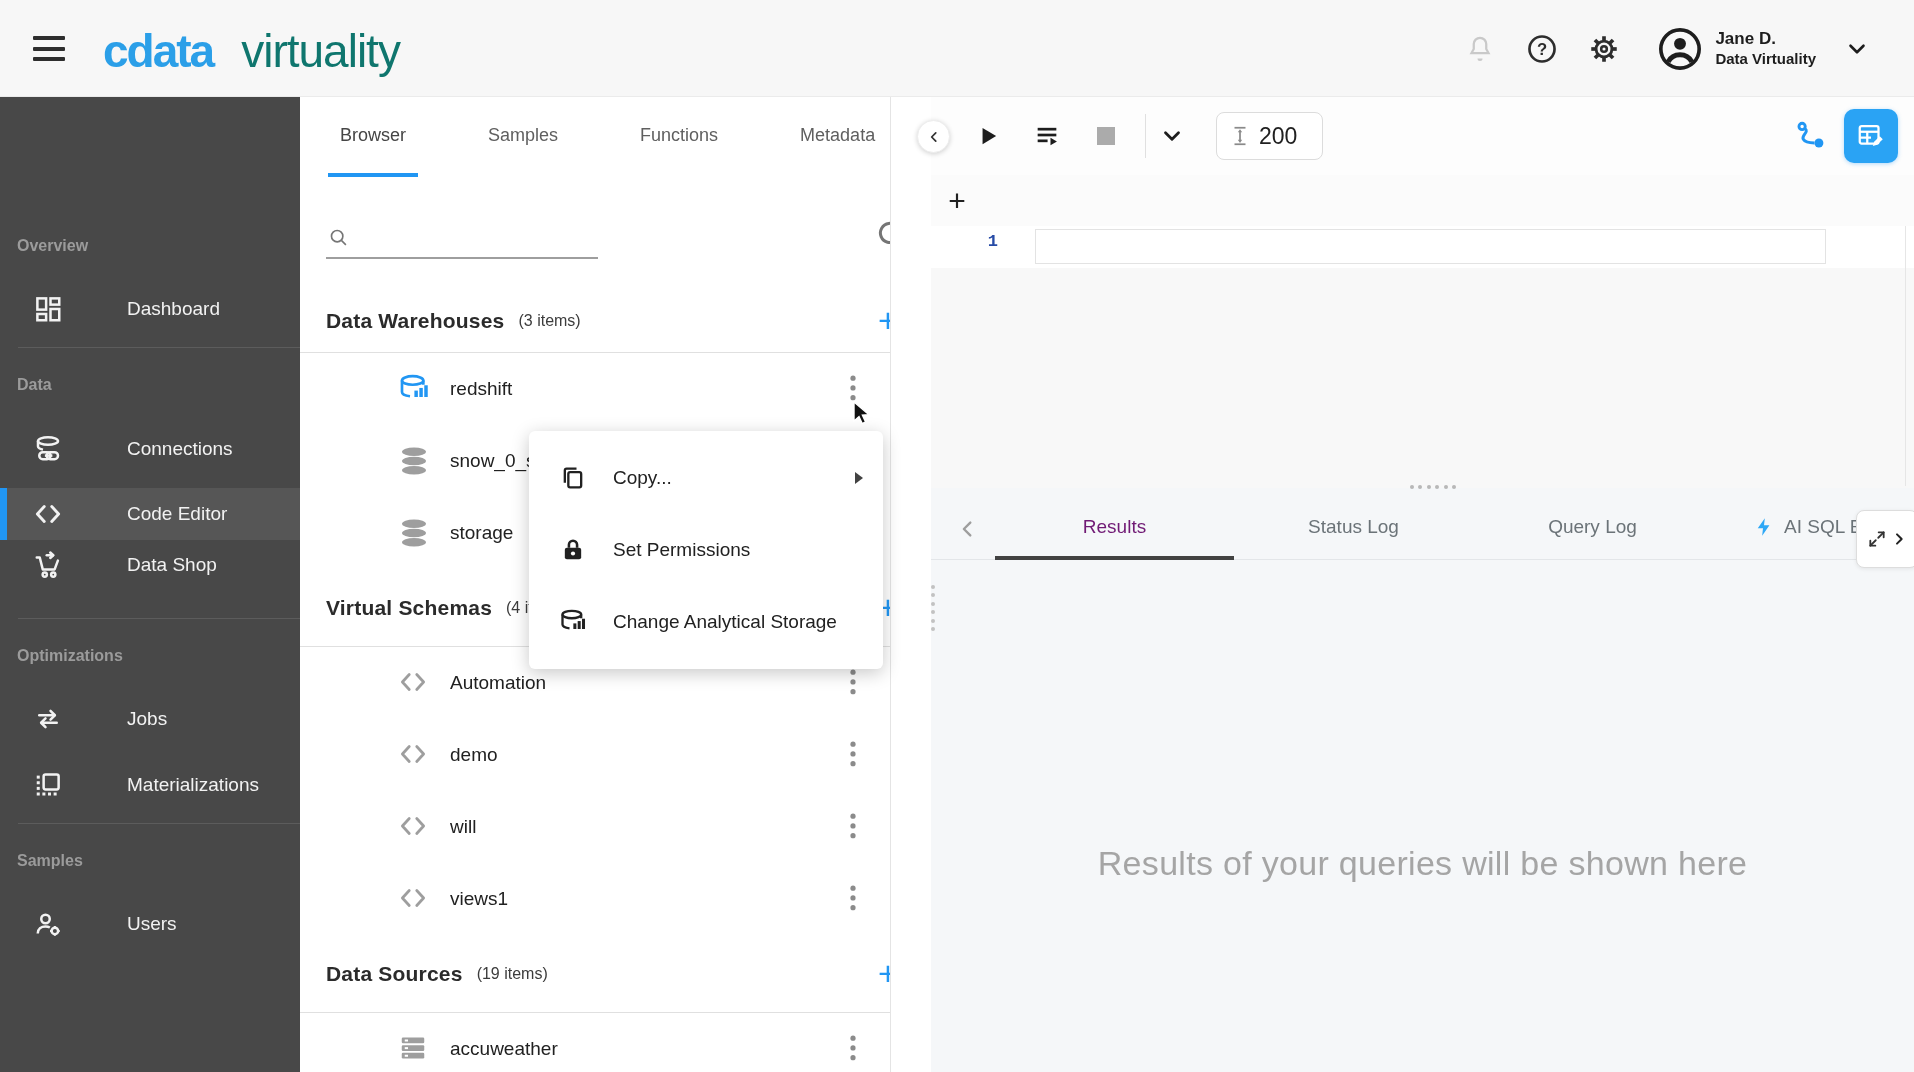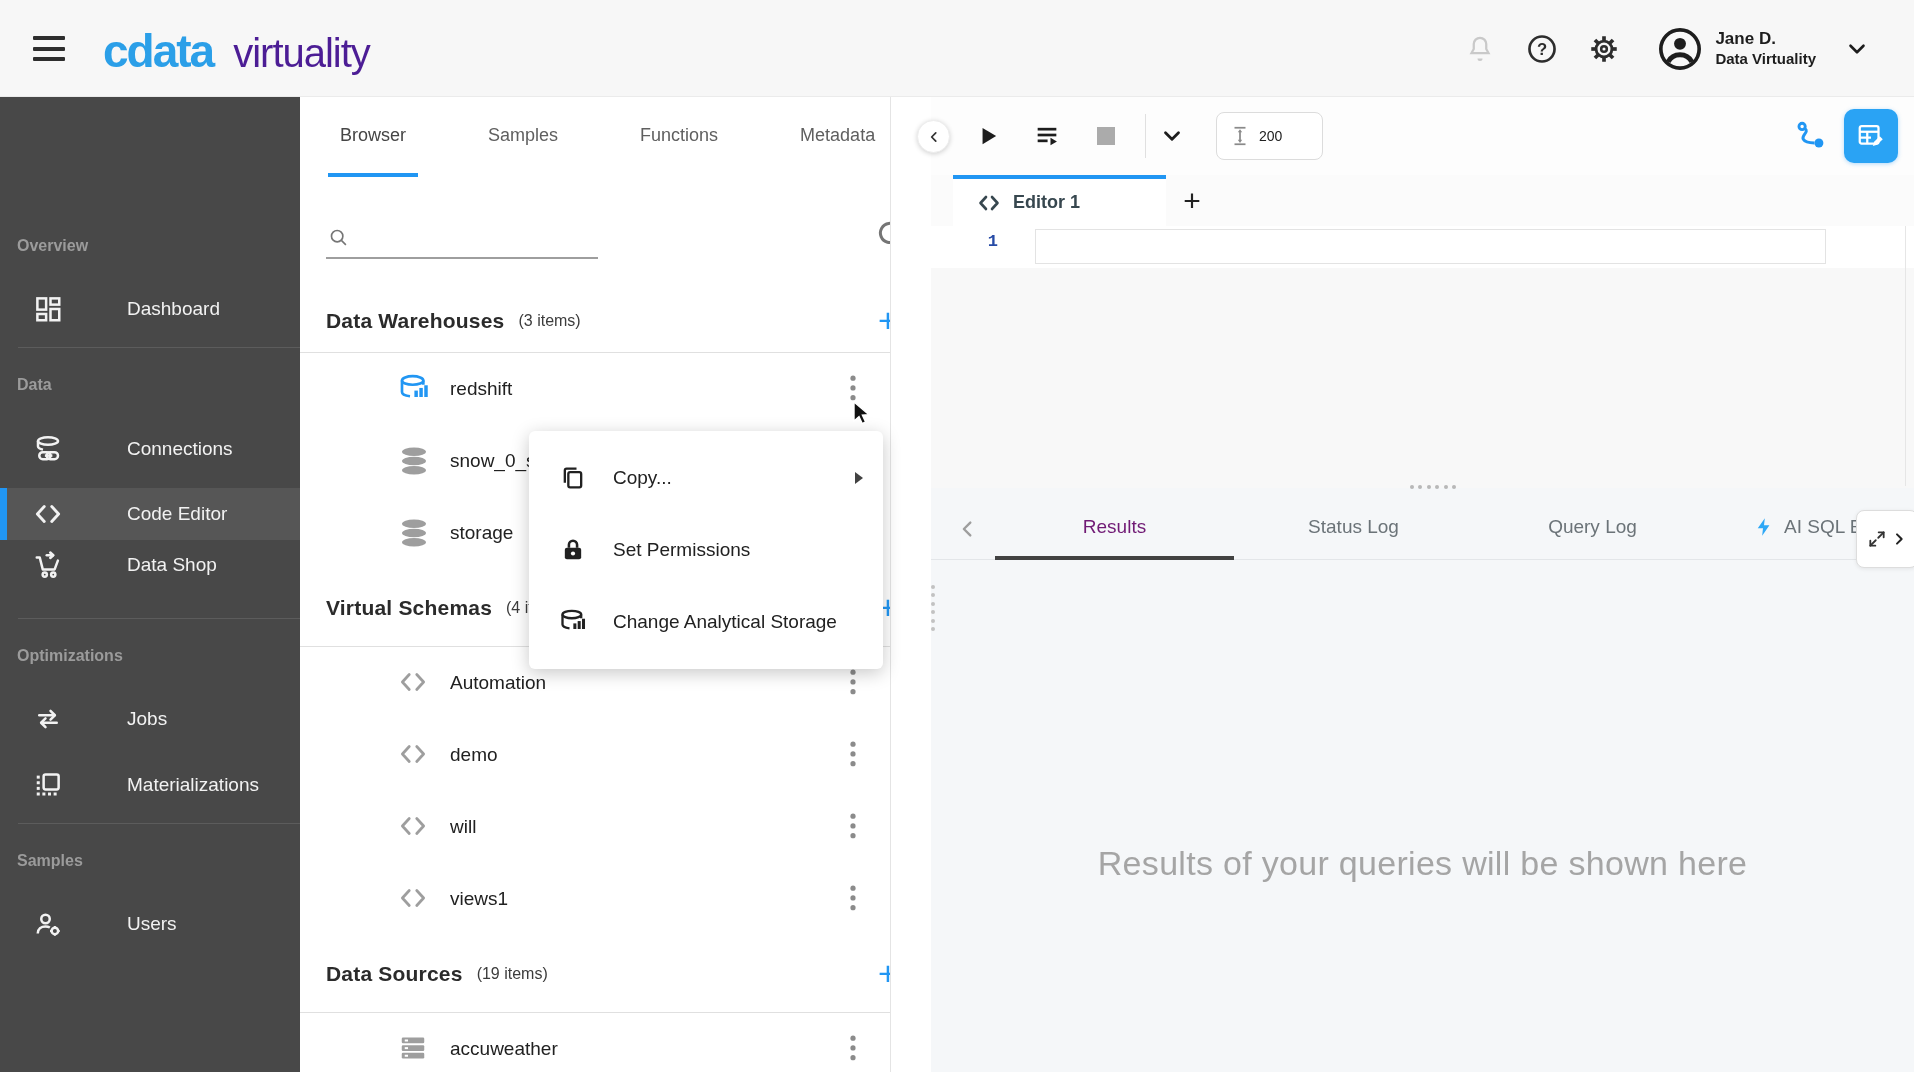--- a/index.html
+++ b/index.html
@@ -8,21 +8,21 @@
   .stage { position:relative; width:1914px; height:1072px; }
 
   
   .topbar { position:absolute; left:0; top:0; width:1914px; height:97px;
     background:#f7f7f7; border-bottom:1px solid #ebebeb; display:flex; align-items:center; }
   .hamburger { position:absolute; left:33px; top:36px; width:32px; height:25px;
     display:flex; flex-direction:column; justify-content:space-between; cursor:pointer; }
   .hamburger span { display:block; height:4px; background:#2e2e2e; border-radius:1px; }
   .logo { position:absolute; left:103px; top:24px; display:flex; align-items:baseline; }
   .logo-cdata { font-size:46px; font-weight:bold; color:#2b9fe8; letter-spacing:-2px; }
-  .logo-virtuality { font-size:40px; font-weight:normal; color:#4c1d95; margin-left:20px; letter-spacing:-1px; }
+  .logo-virtuality { font-size:46px; font-weight:normal; color:#0f766e; margin-left:28px; letter-spacing:-1px; }
   .topbar-right { position:absolute; right:0; top:0; height:97px; display:flex; align-items:center; }
   .tb-icon { width:34px; height:34px; display:flex; align-items:center; justify-content:center; }
   .bell { margin-right:28px; }
   .help { margin-right:28px; }
   .gear { margin-right:36px; }
   .avatar { width:46px; height:46px; margin-right:12px; }
   .user-block { margin-right:24px; line-height:1.2; }
   .user-name { font-size:17px; font-weight:bold; color:#1d1d1d; }
   .user-org  { font-size:15px; font-weight:bold; color:#1d1d1d; }
   .user-chevron { margin-right:40px; }
@@ -87,21 +87,21 @@
   .editor { position:absolute; left:931px; top:97px; width:983px; height:391px; background:#fdfdfd; }
   .e-toolbar { position:absolute; left:0; top:0; width:983px; height:78px; display:flex; align-items:center; }
   .tb-btn { display:flex; align-items:center; justify-content:center; cursor:pointer; }
   .play-btn { margin-left:44px; width:26px; height:26px; }
   .runlist-btn { margin-left:32px; width:28px; height:28px; }
   .stop-btn { margin-left:36px; width:18px; height:18px; background:#ababab; }
   .tb-sep { margin-left:30px; width:1px; height:44px; background:#e0e0e0; }
   .dd-chevron { margin-left:12px; width:28px; height:28px; }
   .limit-box { margin-left:30px; width:107px; height:48px; border:1px solid #dcdcdc; border-radius:8px;
     background:#fff; display:flex; align-items:center; padding-left:12px; }
-  .limit-box input { border:none; outline:none; width:54px; font-size:14px; color:#212121;
+  .limit-box input { border:none; outline:none; width:54px; font-size:23px; color:#212121;
     margin-left:8px; background:transparent; font-family:inherit; }
   .e-spacer { flex:1; }
   .lineage-btn { width:36px; height:36px; margin-right:14px; }
   .visual-editor-btn { width:54px; height:54px; background:#2aa3f4; border-radius:10px; margin-right:16px;
     display:flex; align-items:center; justify-content:center; cursor:pointer; box-shadow:0 1px 4px rgba(33,150,243,.35); }
   .e-tabbar { position:absolute; left:0; top:78px; width:983px; height:51px; background:#fbfbfb; display:flex; }
   .e-tab { margin-left:22px; width:213px; background:#fff; border-top:4px solid #2196f3;
     display:flex; align-items:center; padding-left:24px; cursor:pointer; }
   .e-tab .e-tab-txt { margin-left:12px; font-size:18px; font-weight:bold; color:#37474f; }
   .e-addtab { width:52px; display:flex; align-items:center; justify-content:center;
@@ -601,27 +601,20 @@
           <rect x="3" y="4" width="15" height="14" rx="1.5"></rect>
           <line x1="3" y1="8.6" x2="18" y2="8.6"></line>
             <line x1="9" y1="8.6" x2="9" y2="18"></line>
             <line x1="3" y1="13.3" x2="12" y2="13.3"></line>
           <polygon points="13.5,20 14.5,16.6 19,12.1 21.4,14.5 16.9,19" fill="#fff" stroke="none"></polygon>
         </svg>
       </div>
     </div>
 
     <div class="e-tabbar">
-      <div class="e-tab">
-        <svg width="24" height="24" viewBox="0 0 24 24" fill="none" stroke="#37474f" stroke-width="2.6" stroke-linecap="round" stroke-linejoin="round">
-            <polyline points="9 6 3.5 12 9 18"></polyline>
-            <polyline points="15 6 20.5 12 15 18"></polyline>
-          </svg>
-        <span class="e-tab-txt">Editor 1</span>
-      </div>
       <div class="e-addtab">+</div>
     </div>
 
     <div class="e-body">
       <div class="e-line1row">
         <div class="e-gutter">1</div>
         <div class="e-linebox"></div>
       </div>
       <div class="e-scroll"></div>
     </div>

